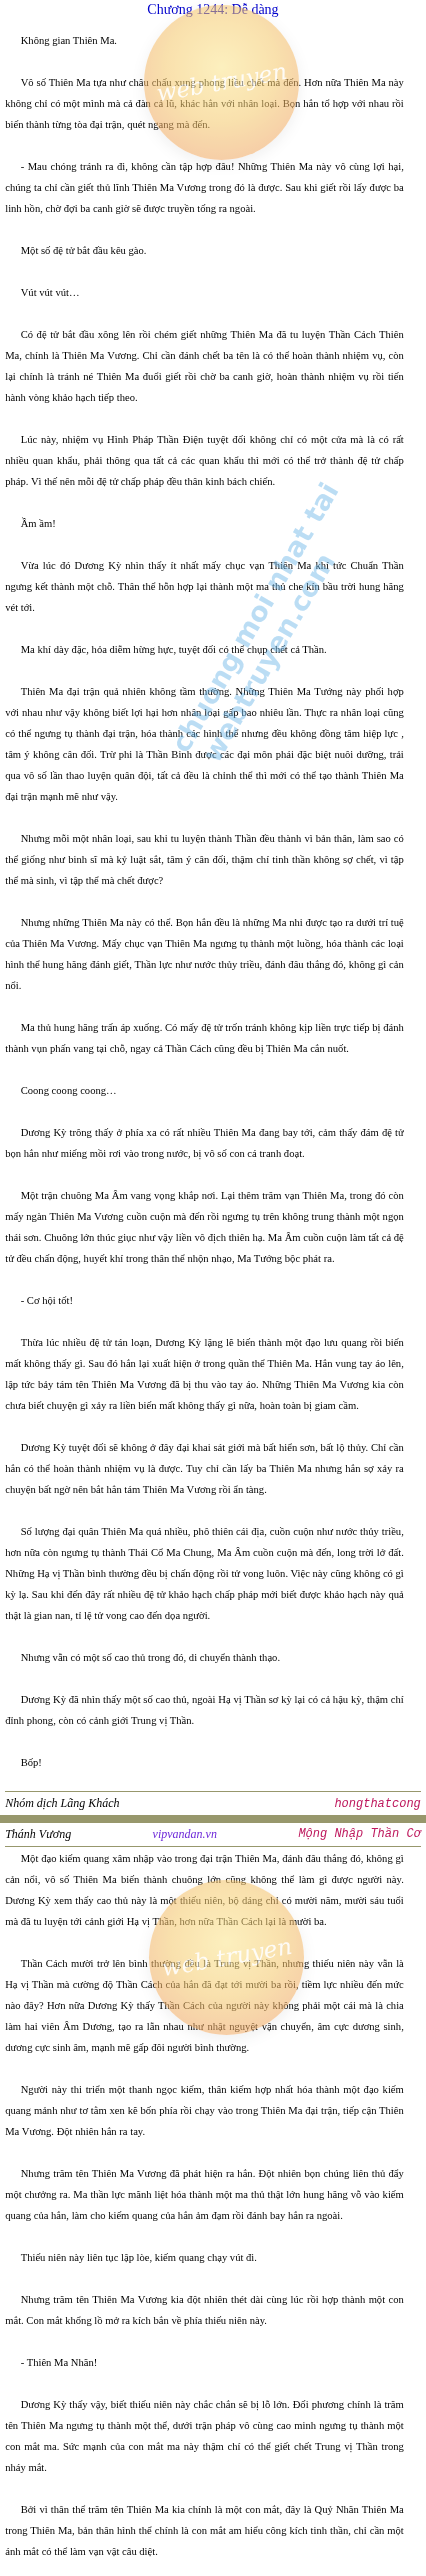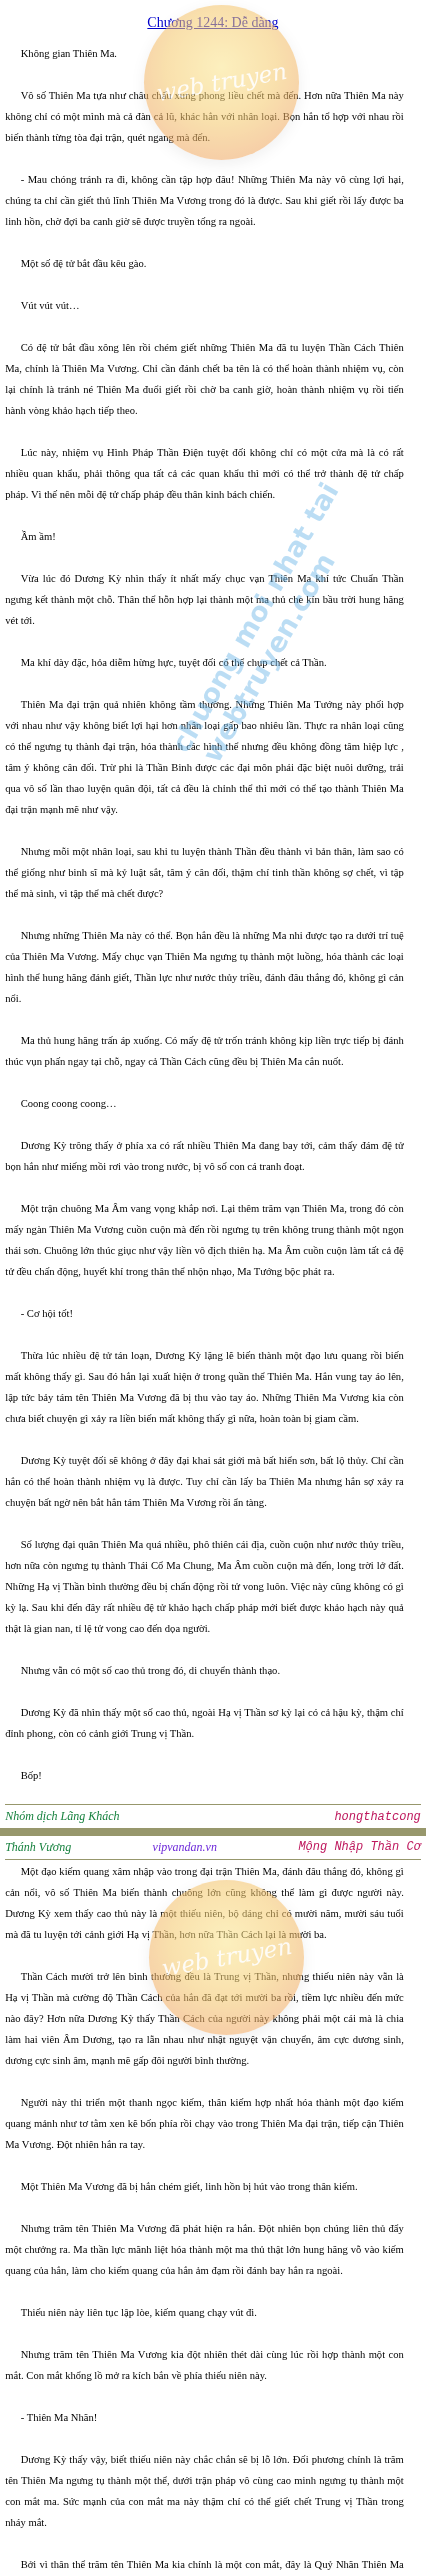--- a/index.html
+++ b/index.html
@@ -1,25 +1,25 @@
 <!DOCTYPE html>
 <html style="font-size:8.2px"><head>
 <meta charset="utf-8">
 <style>
   html, body { margin: 0; padding: 0; background: #ffffff; }
   body { width: 426px; position: relative; overflow-x: hidden; }
   .page { position: relative; width: 426px; font-family: "Liberation Serif", "DejaVu Serif", serif; color: #000; }
-  .chapter-title { text-align: center; color: #0000cc; font-size: 14px; line-height: 20.6px; padding-top: 13px; margin: 0 0 9.3px 0; font-weight: normal; text-decoration: underline; }
+  .chapter-title { text-align: center; color: #0000cc; font-size: 14px; line-height: 20.6px; padding-top: 0; margin: 0 0 9.3px 0; font-weight: normal; }
   .body-section { padding: 0 5.2px; }
   .para { font-size: 10.6px; line-height: 21px; text-align: justify; text-indent: 15.5px; margin: 0 17px 21px 0; }
   .para.last { margin-bottom: 18.5px; }
   .footer-bar { margin: 0 5.2px; border-top: 1.5px solid #97976c; display: flex; justify-content: space-between; align-items: center; height: 23px; font-style: italic; font-size: 12px; }
   .thick-band { height: 7.2px; background: #97976c; margin: 0; }
   .header-bar { margin: 0 5.2px; display: flex; justify-content: space-between; align-items: center; height: 23px; font-style: italic; font-size: 12px; border-bottom: 1.5px solid #97976c; gap: 44px; }
-  .green { color: #15803d; }
+  .green { color: #000000; }
   .orange { color: #be185d; font-family: Liberation Mono, monospace; }
   .gray { color: #6d28d9; }
   .watermark { position: absolute; pointer-events: none; }
   .coin { width: 155px; height: 155px; border-radius: 50%; background: radial-gradient(circle at 50% 40%, #fbe48a 0%, #f5c96b 45%, #efa35f 80%, #e98d58 100%); opacity: 0.55; box-shadow: 0 4.1px 15.5px rgba(0,0,0,0.12); display: flex; align-items: center; justify-content: center; }
   .coin span { font-family: "DejaVu Serif", serif; font-style: italic; color: #fff; font-size: 23px; line-height: 23px; text-align: center; transform: rotate(-10deg); opacity: 0.9; }
   .diag-text { font-family: "DejaVu Sans", sans-serif; font-weight: bold; color: #6bb6e8; opacity: 0.45; font-size: 27px; transform: rotate(-60deg); transform-origin: left top; white-space: nowrap; }
 </style>
 </head>
 <body>
 
@@ -51,21 +51,21 @@
     <p class="para">Một số đệ tử bắt đầu kêu gào.</p>
     <p class="para">Vút vút vút…</p>
     <p class="para">Có đệ tử bắt đầu xông lên rồi chém giết những Thiên Ma đã tu luyện Thần Cách Thiên Ma, chính là Thiên Ma Vương. Chỉ cần đánh chết ba tên là có thể hoàn thành nhiệm vụ, còn lại chính là tránh né Thiên Ma đuổi giết rồi chờ ba canh giờ, hoàn thành nhiệm vụ rồi tiến hành vòng khảo hạch tiếp theo.</p>
     <p class="para">Lúc này, nhiệm vụ Hình Pháp Thần Điện tuyệt đối không chỉ có một cửa mà là có rất nhiều quan khẩu, phải thông qua tất cả các quan khẩu thì mới có thể trở thành đệ tử chấp pháp. Vì thế nên mỗi đệ tử chấp pháp đều thân kinh bách chiến.</p>
     <p class="para">Ầm ầm!</p>
     <p class="para">Vừa lúc đó Dương Kỳ nhìn thấy ít nhất mấy chục vạn Thiên Ma khí tức Chuẩn Thần ngưng kết thành một chỗ. Thân thể hỗn hợp lại thành một ma thủ che kín bầu trời hung hăng vét tới.</p>
     <p class="para">Ma khí dày đặc, hỏa diễm hừng hực, tuyệt đối có thể chụp chết cả Thần.</p>
     <p class="para">Thiên Ma đại trận quả nhiên không tầm thường. Những Thiên Ma Tướng này phối hợp với nhau như vậy không biết lợi hại hơn nhân loại gấp bao nhiêu lần. Thực ra nhân loại cũng có thể ngưng tụ thành đại trận, hóa thành các hình thể nhưng đều không đồng tâm hiệp lực , tâm ý không cân đối. Trừ phi là Thần Binh được các đại môn phái đặc biệt nuôi dưỡng, trải qua vô số lần thao luyện quân đội, tất cả đều là chỉnh thể thì mới có thể tạo thành Thiên Ma đại trận mạnh mẽ như vậy.</p>
     <p class="para">Nhưng mỗi một nhân loại, sau khi tu luyện thành Thần đều thành vì bản thân, làm sao có thể giống như binh sĩ mà kỷ luật sắt, tâm ý cân đối, thậm chí tinh thần không sợ chết, vì tập thể mà sinh, vì tập thể mà chết được?</p>
     <p class="para">Nhưng những Thiên Ma này có thể. Bọn hắn đều là những Ma nhi được tạo ra dưới trí tuệ của Thiên Ma Vương. Mấy chục vạn Thiên Ma ngưng tụ thành một luồng, hóa thành các loại hình thể hung hăng đánh giết, Thần lực như nước thủy triều, đánh đâu thắng đó, không gì cản nổi.</p>
-    <p class="para">Ma thủ hung hăng trấn áp xuống. Có mấy đệ tử trốn tránh không kịp liền trực tiếp bị đánh thúc vụn phấn ngay tại chỗ, ngay cả Thần Cách cũng đều bị Thiên Ma cắn nuốt.</p>
+    <p class="para">Ma thủ hung hăng trấn áp xuống. Có mấy đệ tử trốn tránh không kịp liền trực tiếp bị đánh thành vụn phấn vang tại chỗ, ngay cả Thần Cách cũng đều bị Thiên Ma cắn nuốt.</p>
     <p class="para">Coong coong coong…</p>
     <p class="para">Dương Kỳ trông thấy ở phía xa có rất nhiều Thiên Ma đang bay tới, cảm thấy đám đệ tử bọn hắn như miếng mồi rơi vào trong nước, bị vô số con cá tranh đoạt.</p>
     <p class="para">Một trận chuông Ma Âm vang vọng khắp nơi. Lại thêm trăm vạn Thiên Ma, trong đó còn mấy ngàn Thiên Ma Vương cuồn cuộn mà đến rồi ngưng tụ trên không trung thành một ngọn thái sơn. Chuông lớn thúc giục như vậy liền vô địch thiên hạ. Ma Âm cuồn cuộn làm tất cả đệ tử đều chấn động, huyết khí trong thân thể nhộn nhạo, Ma Tướng bộc phát ra.</p>
     <p class="para">- Cơ hội tốt!</p>
     <p class="para">Thừa lúc nhiều đệ tử tán loạn, Dương Kỳ lặng lẽ biến thành một đạo lưu quang rồi biến mất không thấy gì. Sau đó hắn lại xuất hiện ở trong quần thể Thiên Ma. Hắn vung tay áo lên, lập tức bảy tám tên Thiên Ma Vương đã bị thu vào tay áo. Những Thiên Ma Vương kia còn chưa biết chuyện gì xảy ra liền biến mất không thấy gì nữa, hoàn toàn bị giam cầm.</p>
     <p class="para">Dương Kỳ tuyệt đối sẽ không ở đây đại khai sát giới mà bất hiển sơn, bất lộ thủy. Chỉ cần hắn có thể hoàn thành nhiệm vụ là được. Tuy chỉ cần lấy ba Thiên Ma nhưng hắn sợ xảy ra chuyện bất ngờ nên bắt hẳn tám Thiên Ma Vương rồi ẩn tàng.</p>
     <p class="para">Số lượng đại quân Thiên Ma quá nhiều, phô thiên cái địa, cuồn cuộn như nước thủy triều, hơn nữa còn ngưng tụ thành Thái Cổ Ma Chung, Ma Âm cuồn cuộn mà đến, long trời lở đất. Những Hạ vị Thần bình thường đều bị chấn động rồi tử vong luôn. Việc này cũng không có gì kỳ lạ. Sau khi đến đây rất nhiều đệ tử khảo hạch chấp pháp mới biết được khảo hạch này quả thật là gian nan, tỉ lệ tử vong cao đến dọa người.</p>
     <p class="para">Nhưng vẫn có một số cao thủ trong đó, di chuyển thành thạo.</p>
     <p class="para">Dương Kỳ đã nhìn thấy một số cao thủ, ngoài Hạ vị Thần sơ kỳ lại có cả hậu kỳ, thậm chí đỉnh phong, còn có cảnh giới Trung vị Thần.</p>
     <p class="para last">Bốp!</p>
@@ -79,21 +79,20 @@
   <div class="header-bar">
     <span class="green">Thánh Vương</span>
     <span class="gray">vipvandan.vn</span>
     <span class="orange">Mộng Nhập Thần Cơ</span>
   </div>
 
   <div class="body-section" style="padding-top:1px;">
     <p class="para">Một đạo kiếm quang xâm nhập vào trong đại trận Thiên Ma, đánh đâu thắng đó, không gì cản nổi, vô số Thiên Ma biến thành chuông lớn cũng không thể làm gì được người này. Dương Kỳ xem thấy cao thủ này là một thiếu niên, bộ dáng chỉ có mười năm, mười sáu tuổi  mà đã tu luyện tới cảnh giới Hạ vị Thần, hơn nữa Thần Cách lại là mười ba.</p>
     <p class="para">Thần Cách mười trở lên bình thường đều là Trung vị Thần, nhưng thiếu niên này vẫn là Hạ vị Thần mà cường độ Thần Cách của hắn đã đạt tới mười ba rồi, tiềm lực nhiều đến mức nào đây? Hơn nữa Dương Kỳ thấy Thần Cách của người này không phải một cái mà là chia làm hai viên Âm Dương, tạo ra lẫn nhau như nhật nguyệt vận chuyển, âm cực dương sinh, dương cực sinh âm, mạnh mẽ gấp đôi người bình thường.</p>
     <p class="para">Người này thi triển một thanh ngọc kiếm, thân kiếm hợp nhất hóa thành một đạo kiếm quang mảnh như tơ tằm xen kẽ bốn phía rồi chạy vào trong Thiên Ma đại trận, tiếp cận Thiên Ma Vương. Đột nhiên hắn ra tay.</p>
-    <p class="para">Một Thiên Ma Vương đã bị hắn chém giết, linh hồn bị hút vào trong thân kiếm.</p>
     <p class="para">Nhưng trăm tên Thiên Ma Vương đã phát hiện ra hắn. Đột nhiên bọn chúng liên thủ đẩy một chưởng ra. Ma thần lực mãnh liệt hóa thành một ma thủ thật lớn hung hăng vỗ vào kiếm quang của hắn, làm cho kiếm quang của hắn ảm đạm rồi đánh bay hắn ra ngoài.</p>
     <p class="para">Thiếu niên này liên tục lập lòe, kiếm quang chạy vút đi.</p>
     <p class="para">Nhưng trăm tên Thiên Ma Vương kia đột nhiên thét dài cùng lúc rồi hợp thành một con mắt. Con mắt khổng lồ mở ra kích bắn về phía thiếu niên này.</p>
     <p class="para">- Thiên Ma Nhãn!</p>
     <p class="para">Dương Kỳ thấy vậy, biết thiếu niên này chắc chắn sẽ bị lỗ lớn. Đối phương chính là trăm tên Thiên Ma ngưng tụ thành một thể, dưới trận pháp vô cùng cao minh ngưng tụ thành một con mắt ma. Sức mạnh của con mắt ma này thậm chí có thể giết chết Trung vị Thần trong nháy mắt.</p>
     <p class="para">Bởi vì thân thể trăm tên Thiên Ma kia chính là một con mắt, đây là Quỷ Nhãn Thiên Ma trong Thiên Ma, bản thân hình thể chính là con mắt am hiểu công kích tinh thần, chỉ cần một ánh mắt có thể làm vạn vật câu diệt.</p>
 
   </div>
 
 </div>

